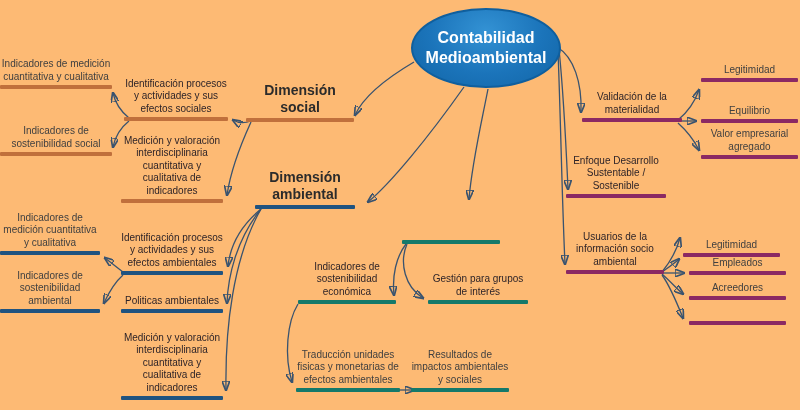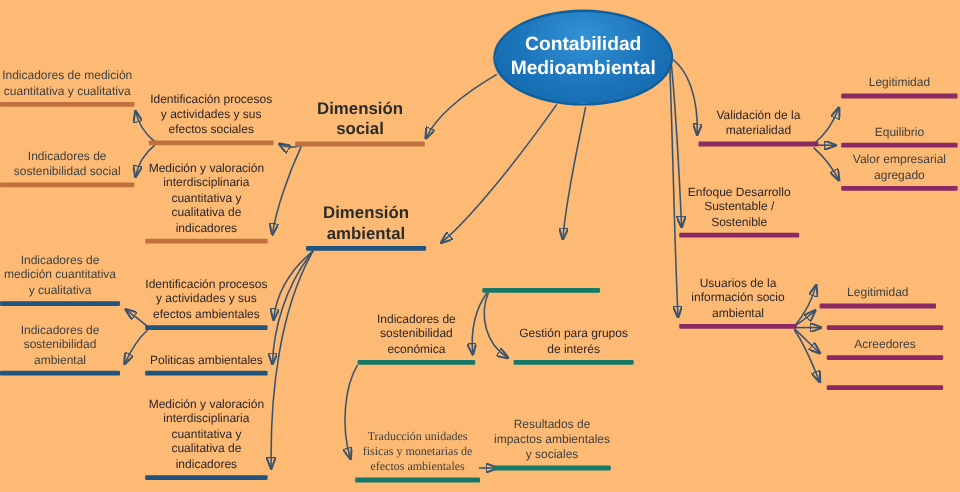--- a/index.html
+++ b/index.html
@@ -121,21 +121,21 @@
     <div class="bar"></div>
   </div>
   <div class="node bold economica" style="left:298px;bottom:106px;width:98px;">
     <div class="lbl">Indicadores de sostenibilidad económica</div>
     <div class="bar"></div>
   </div>
   <div class="node bold economica" style="left:428px;bottom:106px;width:100px;">
     <div class="lbl">Gestión para grupos de interés</div>
     <div class="bar"></div>
   </div>
-  <div class="node economica" style="left:296px;bottom:8px;width:104px;font-family:Liberation Serif, serif;">
+  <div class="node economica" style="left:296px;bottom:18px;width:104px;">
     <div class="lbl">Traducción unidades fisicas y monetarias de efectos ambientales</div>
     <div class="bar"></div>
   </div>
   <div class="node economica" style="left:411px;bottom:18px;width:98px;">
     <div class="lbl">Resultados de impactos ambientales y sociales</div>
     <div class="bar"></div>
   </div>
 
   <div class="node bold rightb" style="left:582px;bottom:288px;width:100px;">
     <div class="lbl">Validación de la materialidad</div>
@@ -159,20 +159,21 @@
   </div>
   <div class="node bold rightb" style="left:566px;bottom:136px;width:98px;">
     <div class="lbl">Usuarios de la información socio ambiental</div>
     <div class="bar"></div>
   </div>
   <div class="node rightb" style="left:683px;bottom:153px;width:97px;">
     <div class="lbl">Legitimidad</div>
     <div class="bar"></div>
   </div>
   <div class="node rightb" style="left:689px;bottom:135px;width:97px;">
+    <div class="lbl">Empleados</div>
     <div class="bar"></div>
   </div>
   <div class="node rightb" style="left:689px;bottom:110px;width:97px;align-items:flex-end;">
     <div class="lbl">Acreedores</div>
     <div class="bar"></div>
   </div>
   <div class="node rightb" style="left:689px;bottom:85px;width:97px;">
     <div class="bar"></div>
   </div>
 

